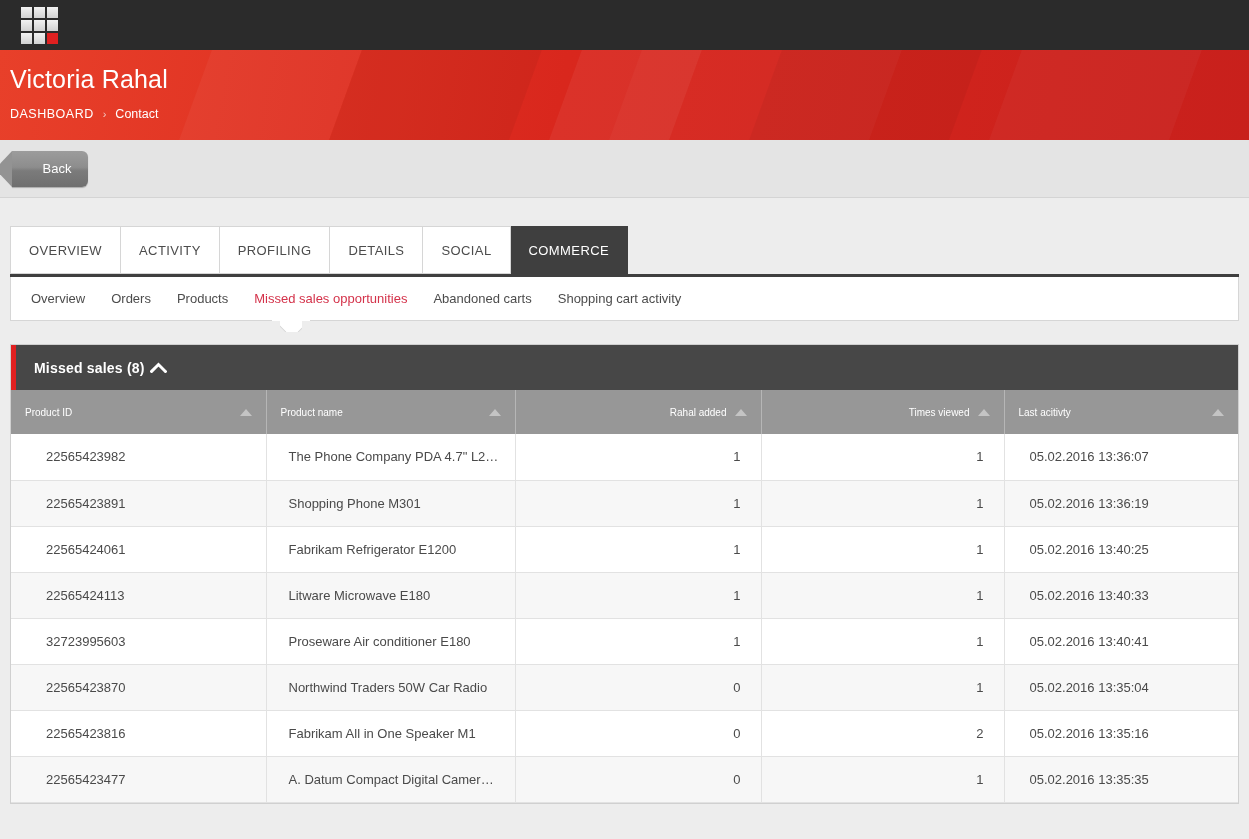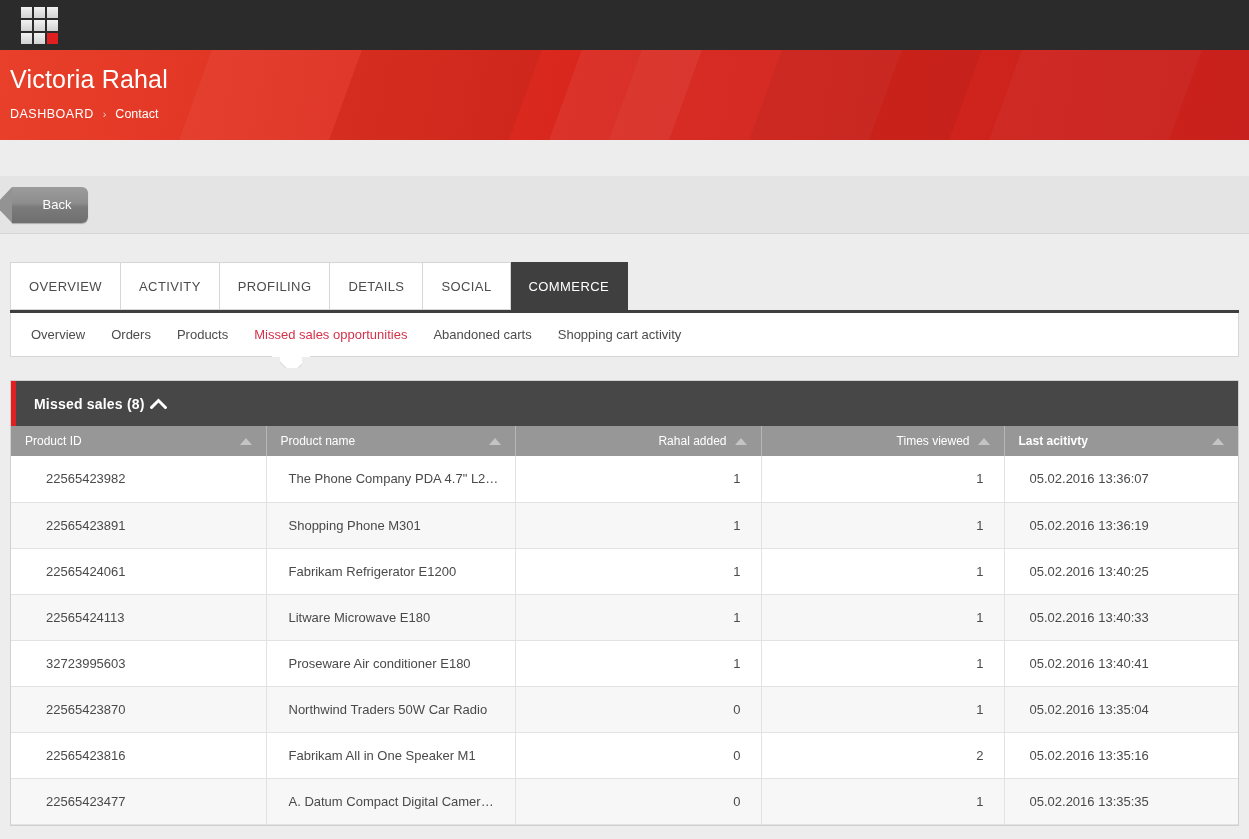--- a/index.html
+++ b/index.html
@@ -78,21 +78,20 @@
   .crumbs .crumb-cur { color: #ffffff; }
 
   
   .backbar {
     height: 58px;
     background: #e4e4e4;
     border-bottom: 1px solid #d4d4d4;
     display: flex;
     align-items: center;
     padding-left: 12px;
-    margin-top: 36px;
   }
   .back-btn {
     position: relative;
     height: 36px;
     width: 76px;
     border: 0;
     cursor: pointer;
     color: #ffffff;
     font-size: 13px;
     font-family: "Liberation Sans", sans-serif;
@@ -218,31 +217,31 @@
     display: flex; align-items: center; justify-content: center;
     width: 28px; height: 28px;
   }
   .chev { display: block; }
 
   
   table { width: 100%; border-collapse: collapse; table-layout: fixed; }
   thead th {
     background: #979797;
     color: #ffffff;
-    font-size: 12px;
+    font-size: 10px;
     font-weight: normal;
-    height: 30px;
+    height: 44px;
     padding: 0 14px;
     text-align: left;
     border-right: 1px solid #b6b6b6;
     position: relative;
     cursor: pointer;
     vertical-align: middle;
   }
-  thead th:last-child { border-right: none; font-weight: bold; }
+  thead th:last-child { border-right: none; }
   thead th .th-in {
     display: flex;
     align-items: center;
     justify-content: space-between;
     gap: 8px;
   }
   thead th.num .th-in { justify-content: space-between; }
   thead th.num .th-label { margin-left: auto; }
   .sort-arrow {
     width: 0; height: 0;

